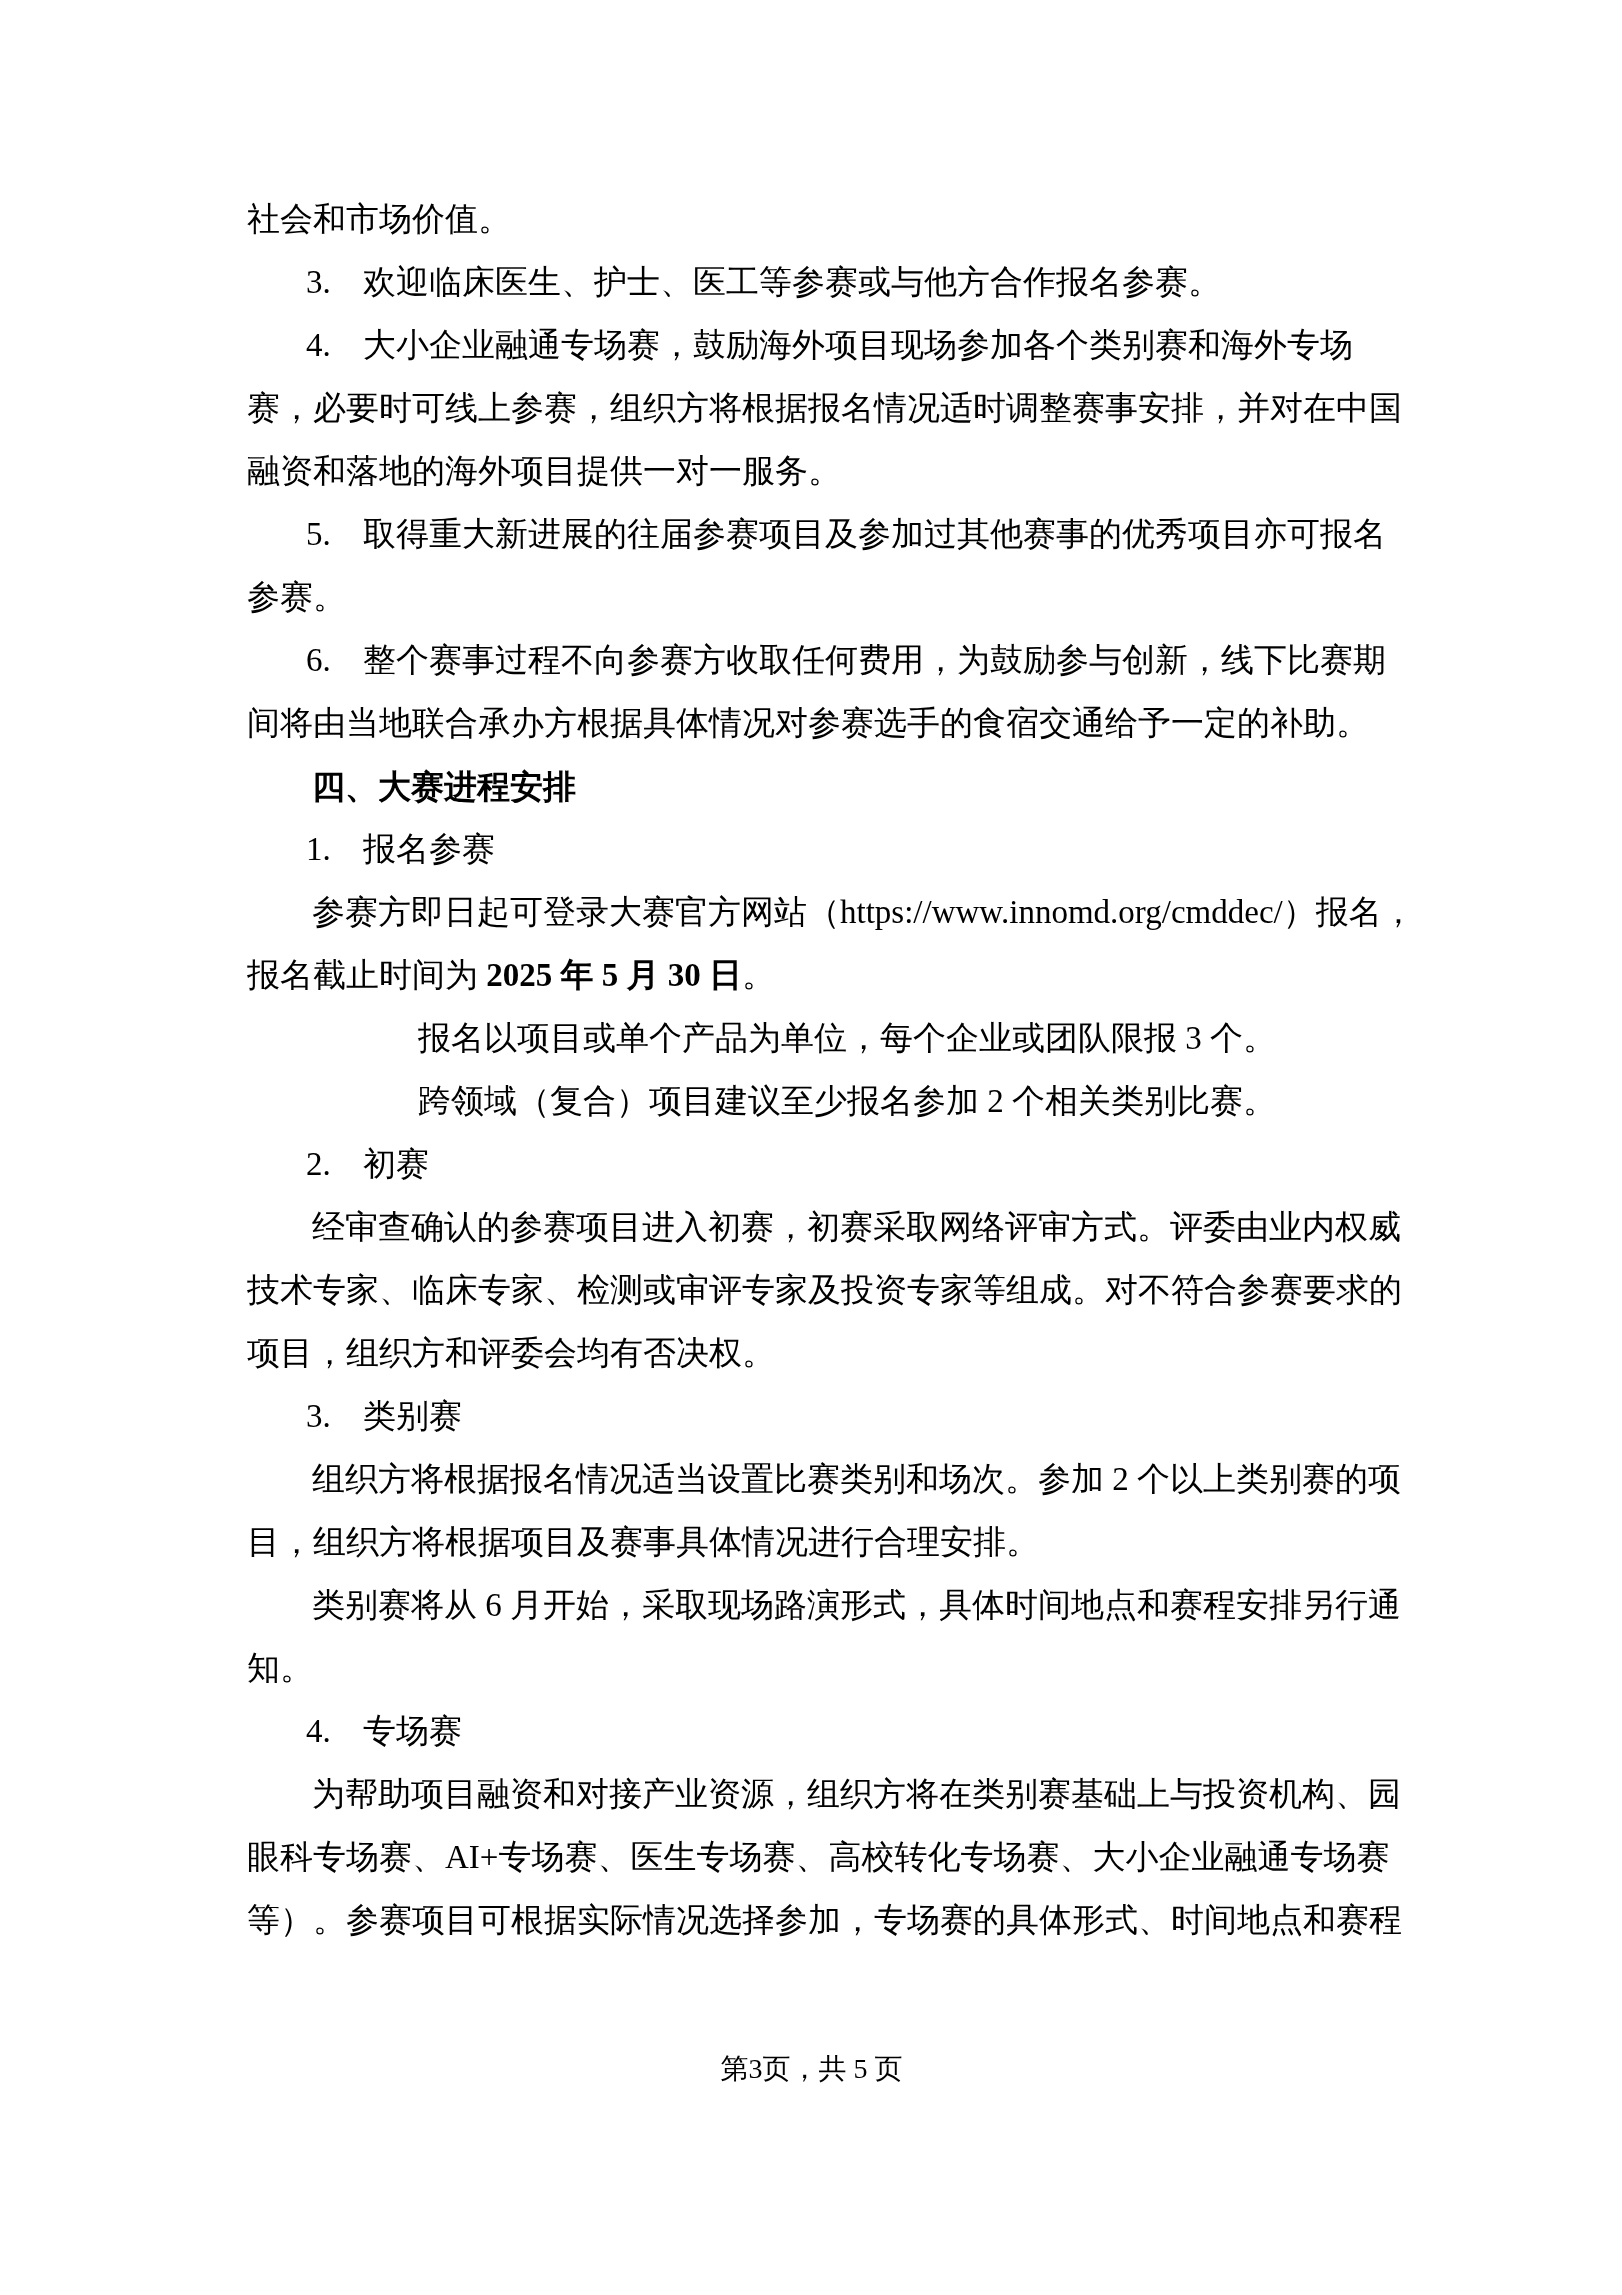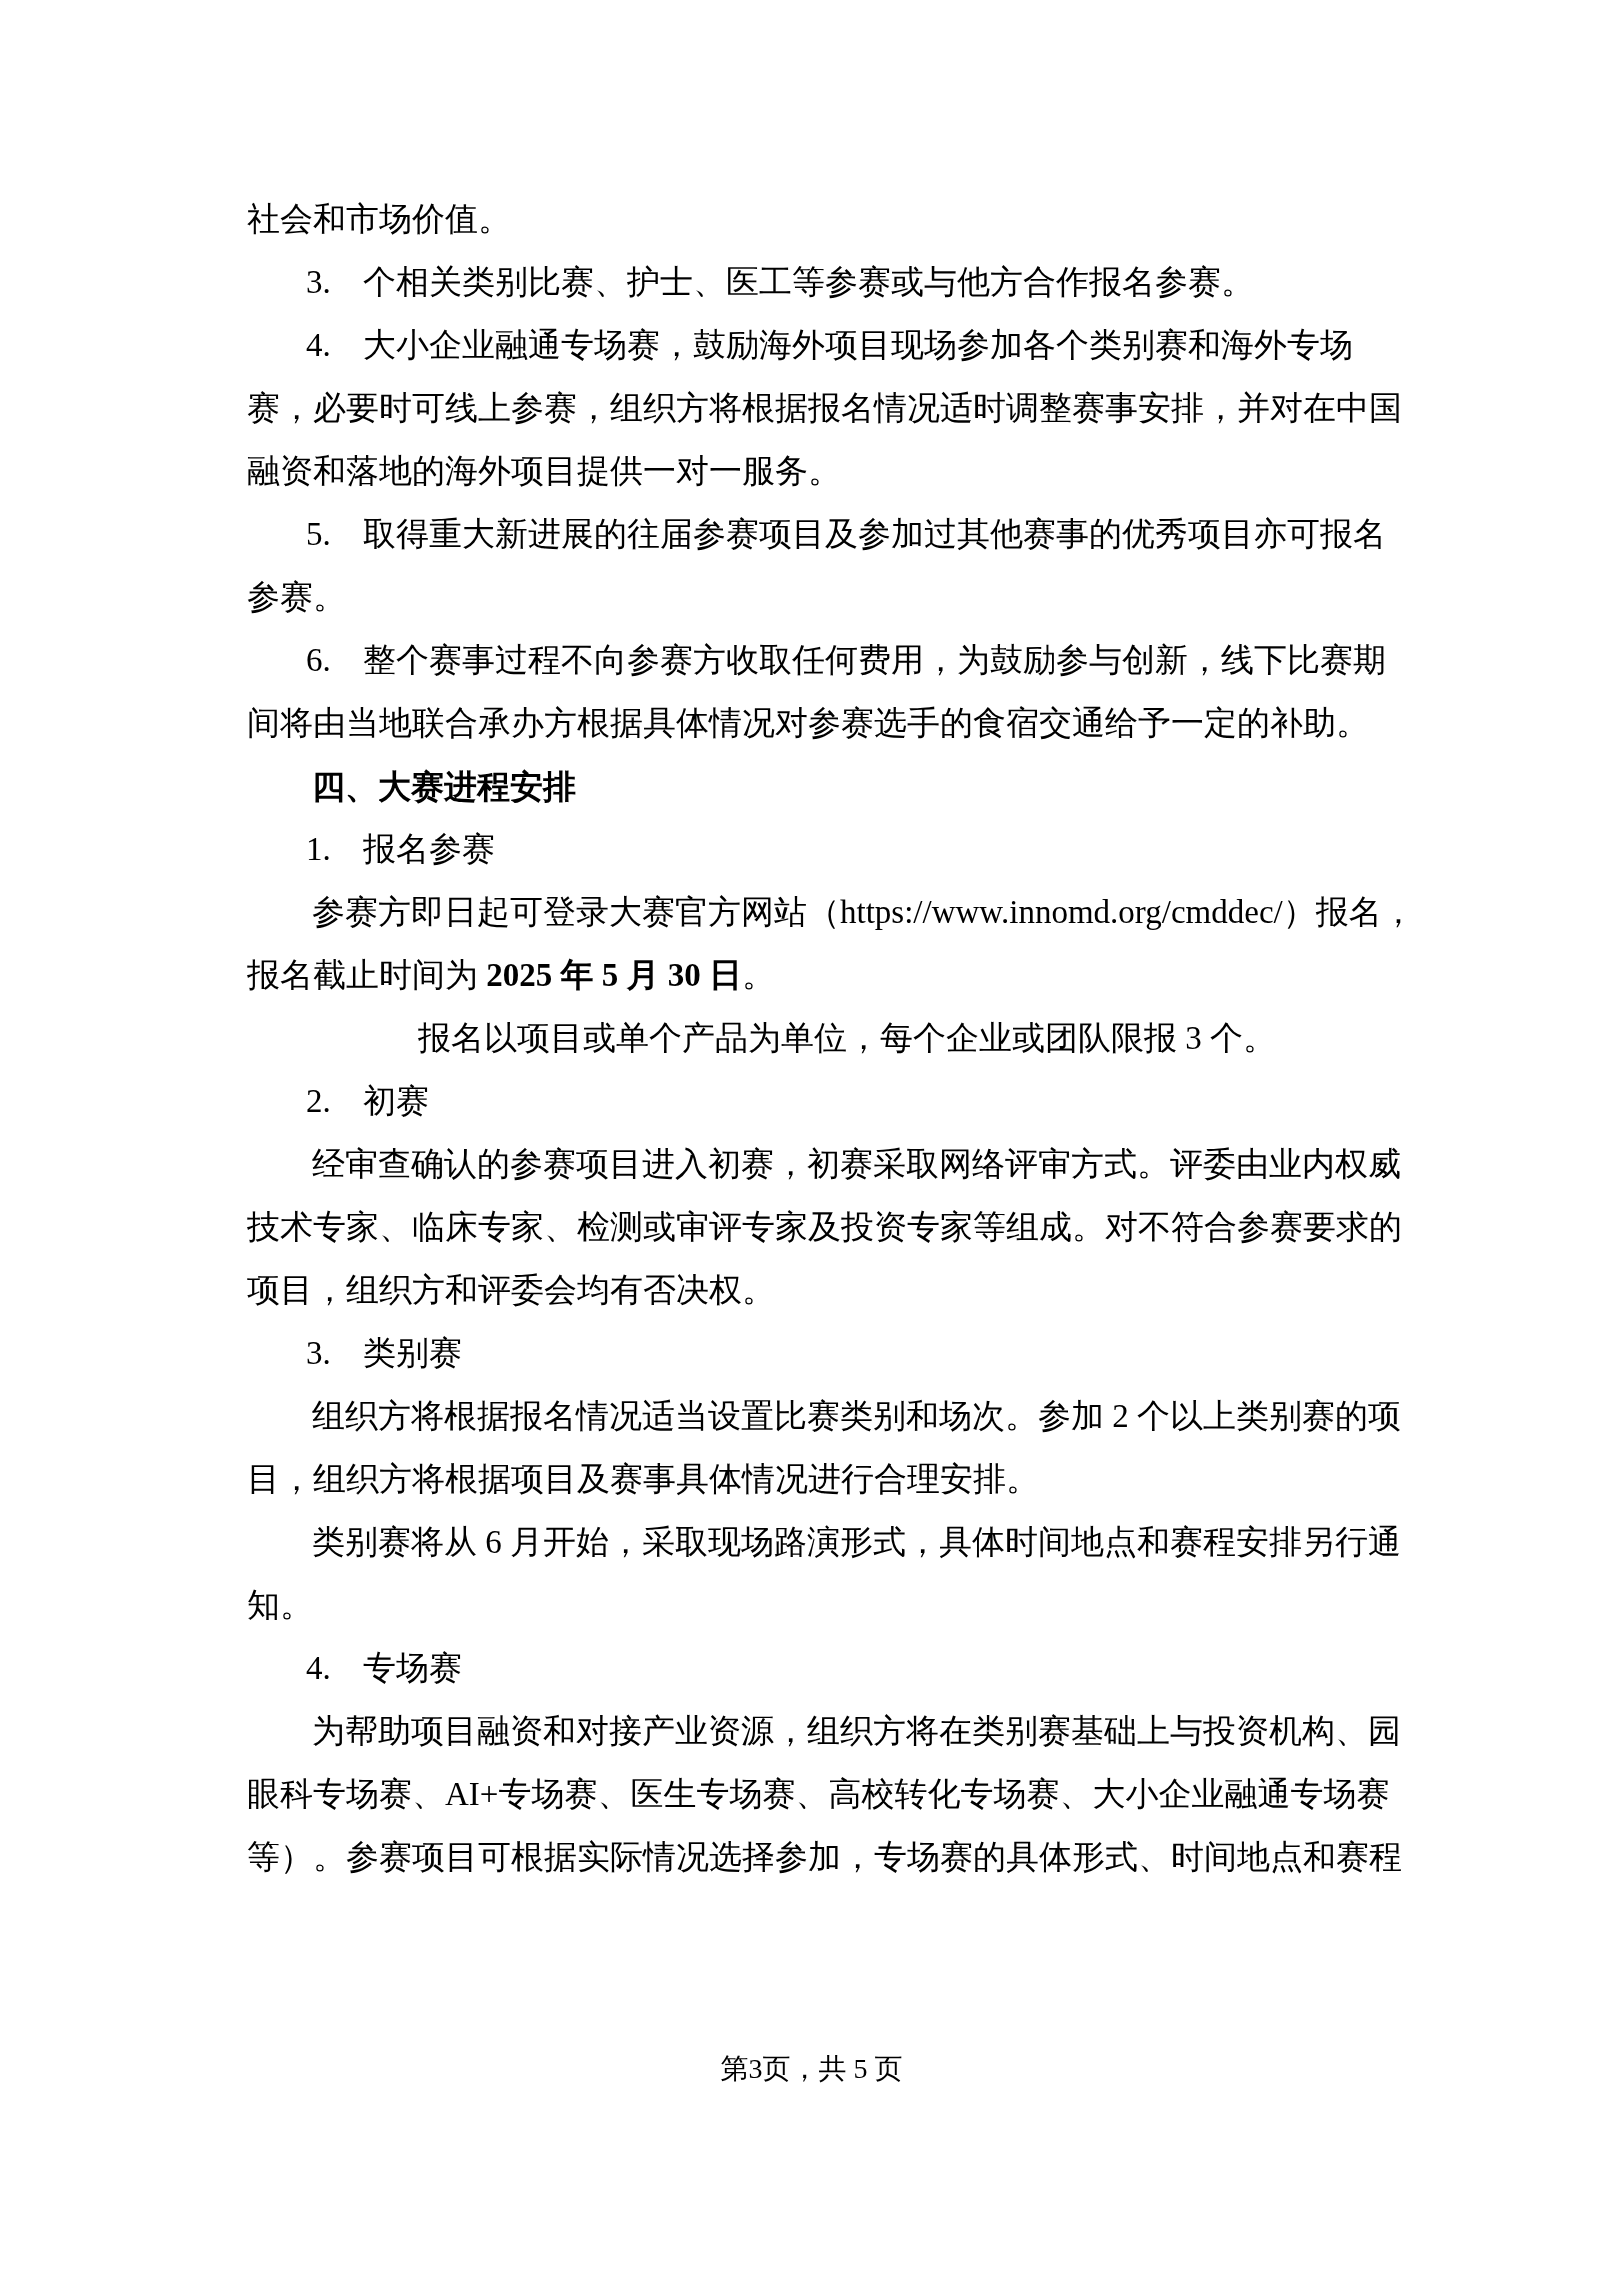--- a/index.html
+++ b/index.html
@@ -52,33 +52,34 @@
     font-size: 28px;
     line-height: 31px;
   }
 </style>
 </head>
 <body>
 
 <div class="page">
   <div class="content" id="doc-body">
       <div class="line flush"><span>社会和市场价值。</span></div>
-      <div class="line num"><span class="num-label">3.</span><span>个相关类别比赛、护士、医工等参赛或与他方合作报名参赛。</span></div>
+      <div class="line num"><span class="num-label">3.</span><span>欢迎临床医生、护士、医工等参赛或与他方合作报名参赛。</span></div>
       <div class="line num"><span class="num-label">4.</span><span>大小企业融通专场赛，鼓励海外项目现场参加各个类别赛和海外专场</span></div>
       <div class="line flush"><span>赛，必要时可线上参赛，组织方将根据报名情况适时调整赛事安排，并对在中国</span></div>
       <div class="line flush"><span>融资和落地的海外项目提供一对一服务。</span></div>
       <div class="line num"><span class="num-label">5.</span><span>取得重大新进展的往届参赛项目及参加过其他赛事的优秀项目亦可报名</span></div>
       <div class="line flush"><span>参赛。</span></div>
       <div class="line num"><span class="num-label">6.</span><span>整个赛事过程不向参赛方收取任何费用，为鼓励参与创新，线下比赛期</span></div>
       <div class="line flush"><span>间将由当地联合承办方根据具体情况对参赛选手的食宿交通给予一定的补助。</span></div>
       <div class="line heading"><span>四、大赛进程安排</span></div>
       <div class="line num"><span class="num-label">1.</span><span>报名参赛</span></div>
       <div class="line first"><span>参赛方即日起可登录大赛官方网站（https://www.innomd.org/cmddec/）报名，</span></div>
       <div class="line flush"><span>报名截止时间为 </span><span class="b">2025 年 5 月 30 日</span><span>。</span></div>
       <div class="line first"><span>报名以项目或单个产品为单位，每个企业或团队限报 3 个。</span></div>
+      <div class="line first"><span>跨领域（复合）项目建议至少报名参加 2 个相关类别比赛。</span></div>
       <div class="line num"><span class="num-label">2.</span><span>初赛</span></div>
       <div class="line first"><span>经审查确认的参赛项目进入初赛，初赛采取网络评审方式。评委由业内权威</span></div>
       <div class="line flush"><span>技术专家、临床专家、检测或审评专家及投资专家等组成。对不符合参赛要求的</span></div>
       <div class="line flush"><span>项目，组织方和评委会均有否决权。</span></div>
       <div class="line num"><span class="num-label">3.</span><span>类别赛</span></div>
       <div class="line first"><span>组织方将根据报名情况适当设置比赛类别和场次。参加 2 个以上类别赛的项</span></div>
       <div class="line flush"><span>目，组织方将根据项目及赛事具体情况进行合理安排。</span></div>
       <div class="line first"><span>类别赛将从 6 月开始，采取现场路演形式，具体时间地点和赛程安排另行通</span></div>
       <div class="line flush"><span>知。</span></div>
       <div class="line num"><span class="num-label">4.</span><span>专场赛</span></div>

